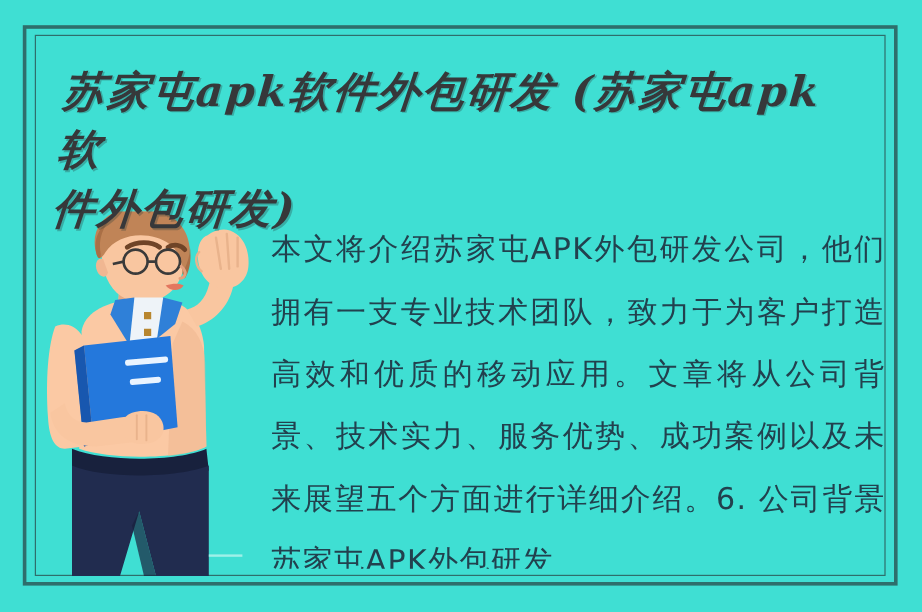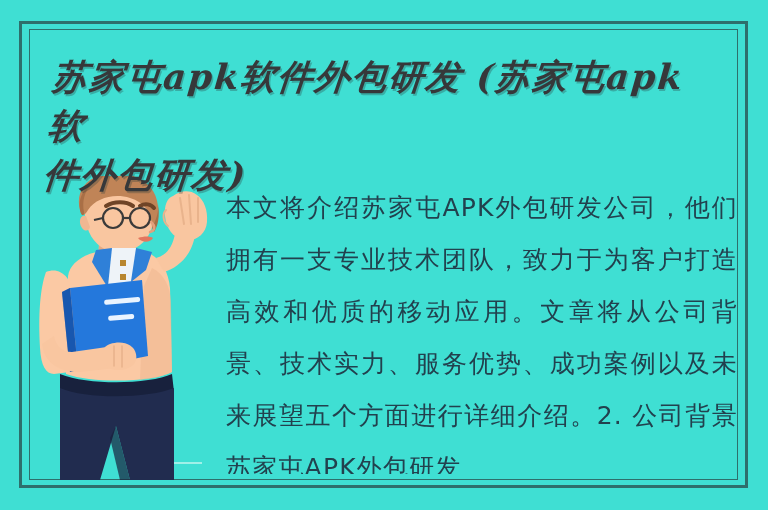--- a/index.html
+++ b/index.html
@@ -177,16 +177,16 @@
 
       <path d="M26 198 C56 210 116 208 138 198 L140 216 C116 226 54 228 26 216 Z" fill="#18213d"></path>
       <path d="M26 212 C54 224 116 222 140 212 L140 304 L96 304 L82 250 L66 304 L26 304 Z" fill="#212c4f"></path>
       <path d="M82 250 L96 304 L86 304 L76 262 Z" fill="#18213d" opacity="0.7"></path>
     </svg>
   </div>
 
   <div class="ground-line"></div>
 
   <div class="body-block">
-    <p class="body-text">本文将介绍苏家屯APK外包研发公司，他们拥有一支专业技术团队，致力于为客户打造高效和优质的移动应用。文章将从公司背景、技术实力、服务优势、成功案例以及未来展望五个方面进行详细介绍。2. 公司背景苏家屯APK外包研发</p>
+    <p class="body-text">本文将介绍苏家屯APK外包研发公司，他们拥有一支专业技术团队，致力于为客户打造高效和优质的移动应用。文章将从公司背景、技术实力、服务优势、成功案例以及未来展望五个方面进行详细介绍。6. 公司背景苏家屯APK外包研发</p>
   </div>
 
 </div>
 
 </body></html>

